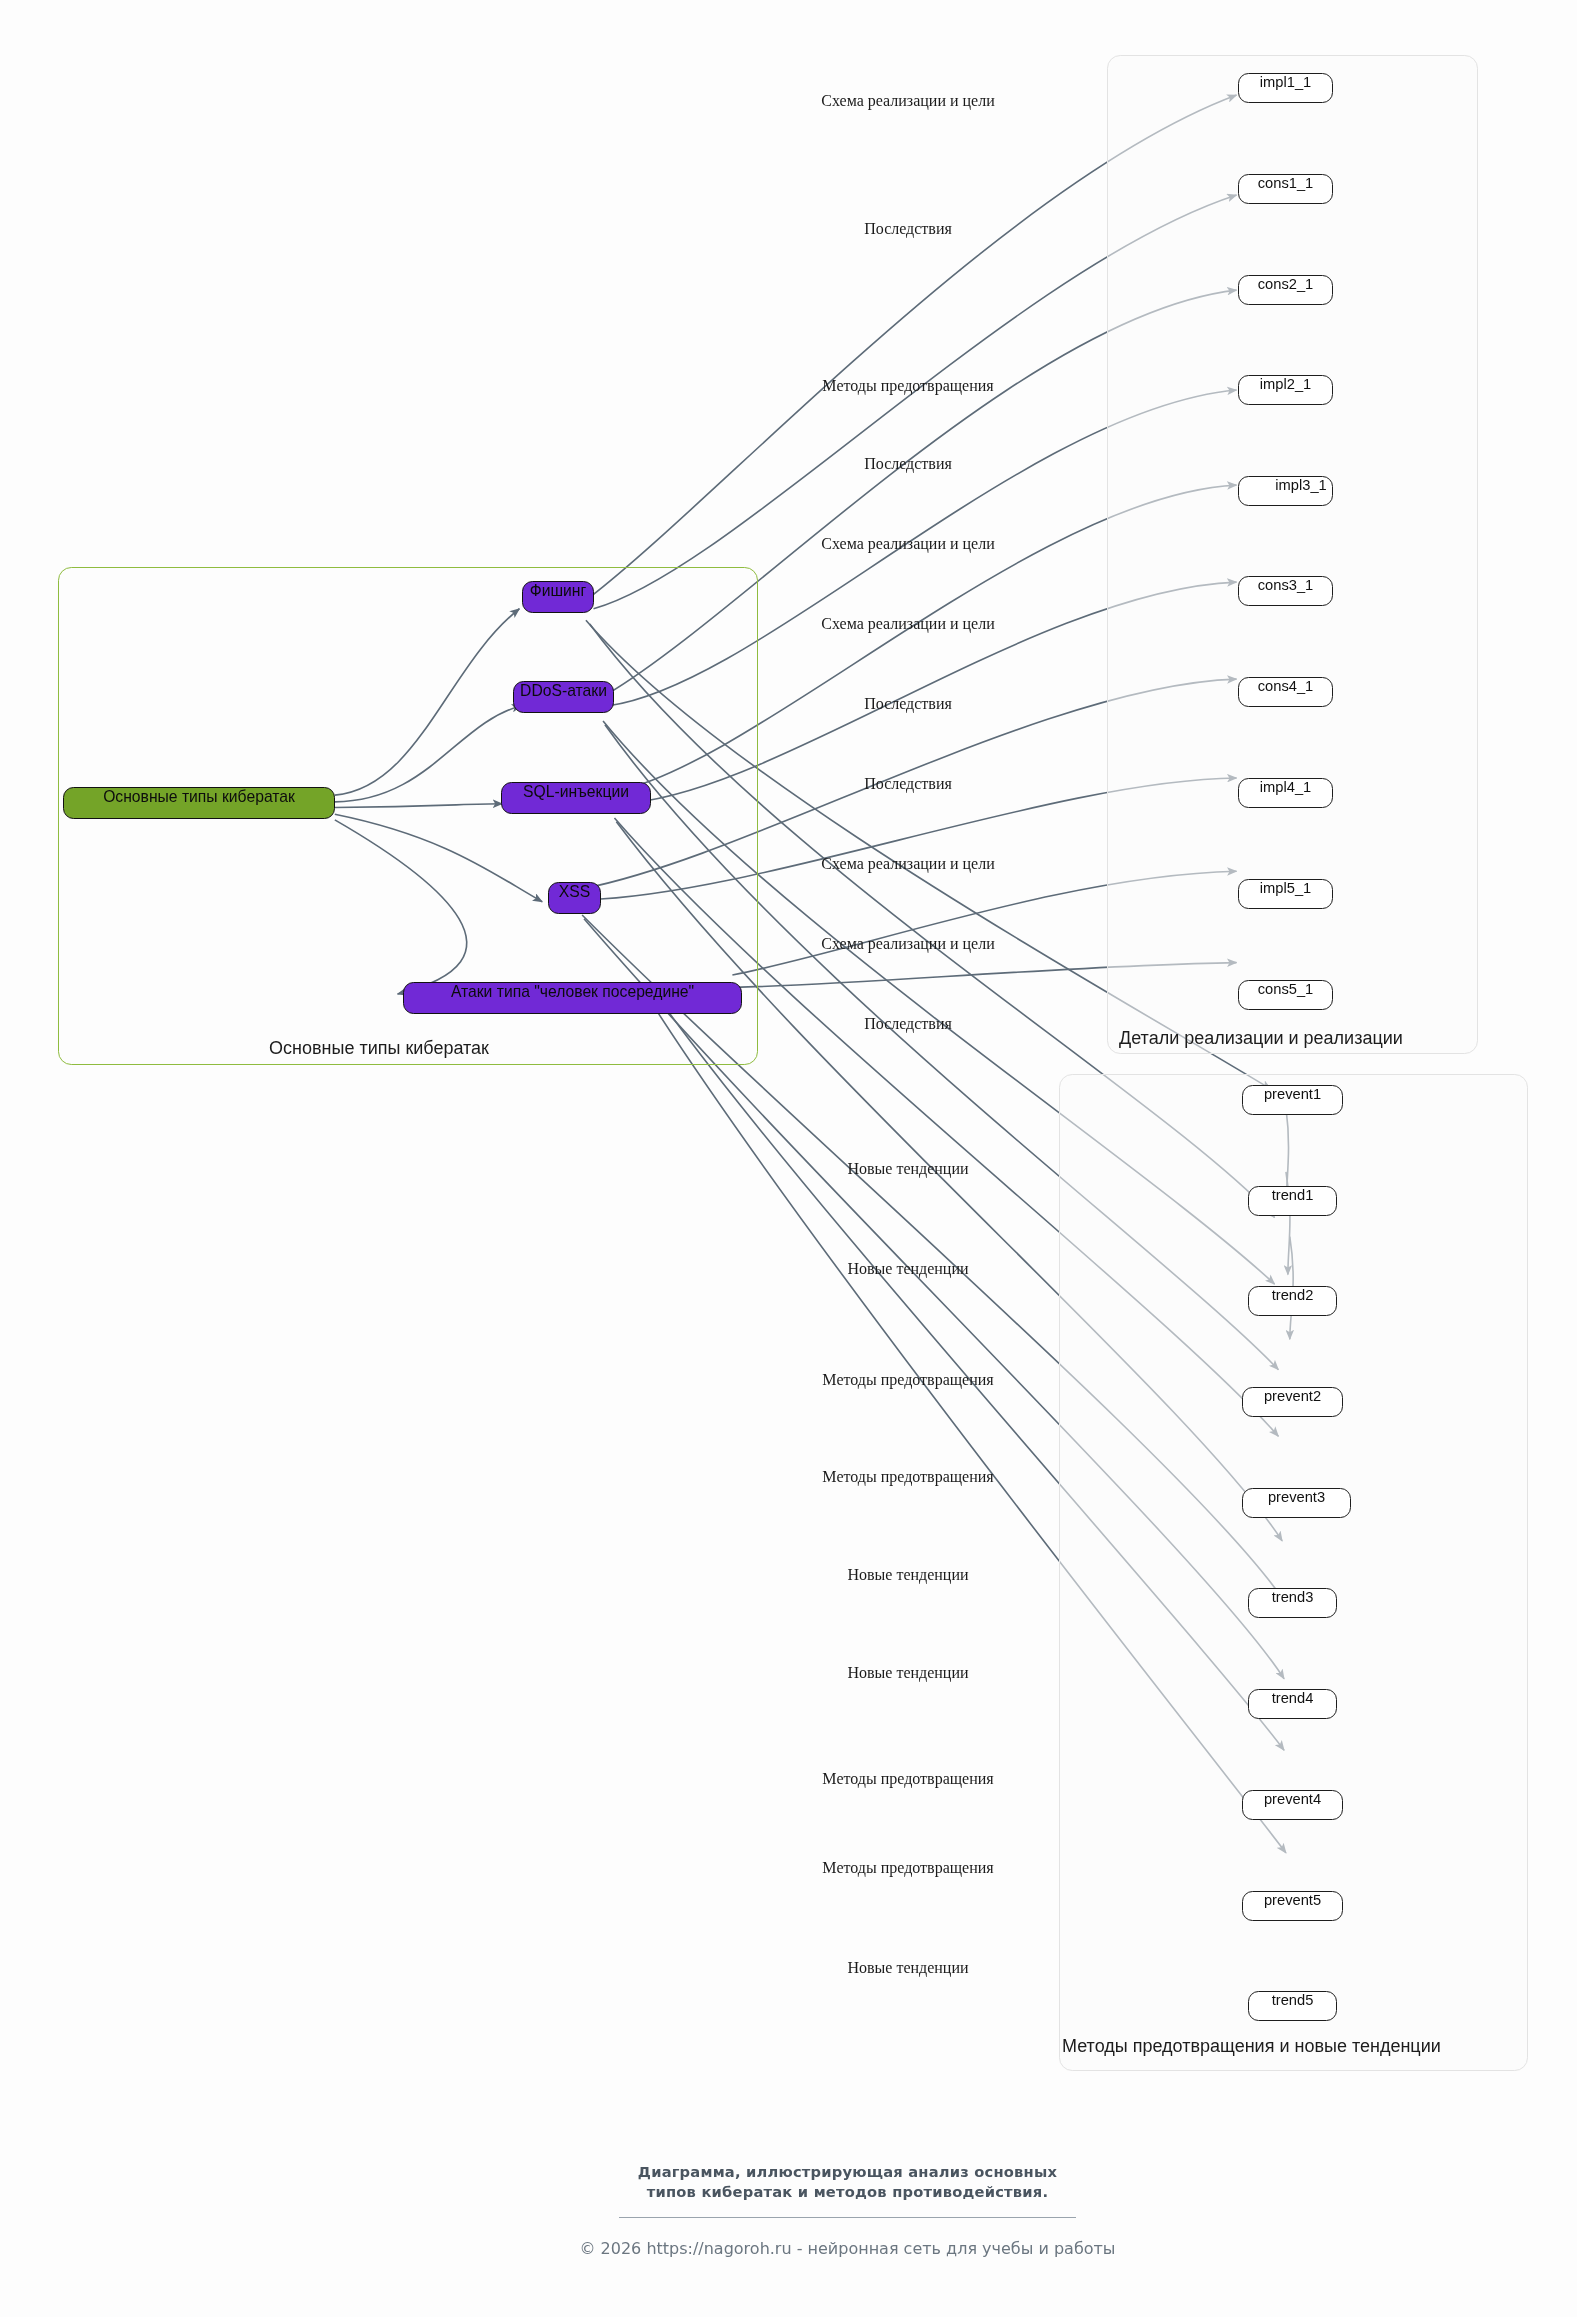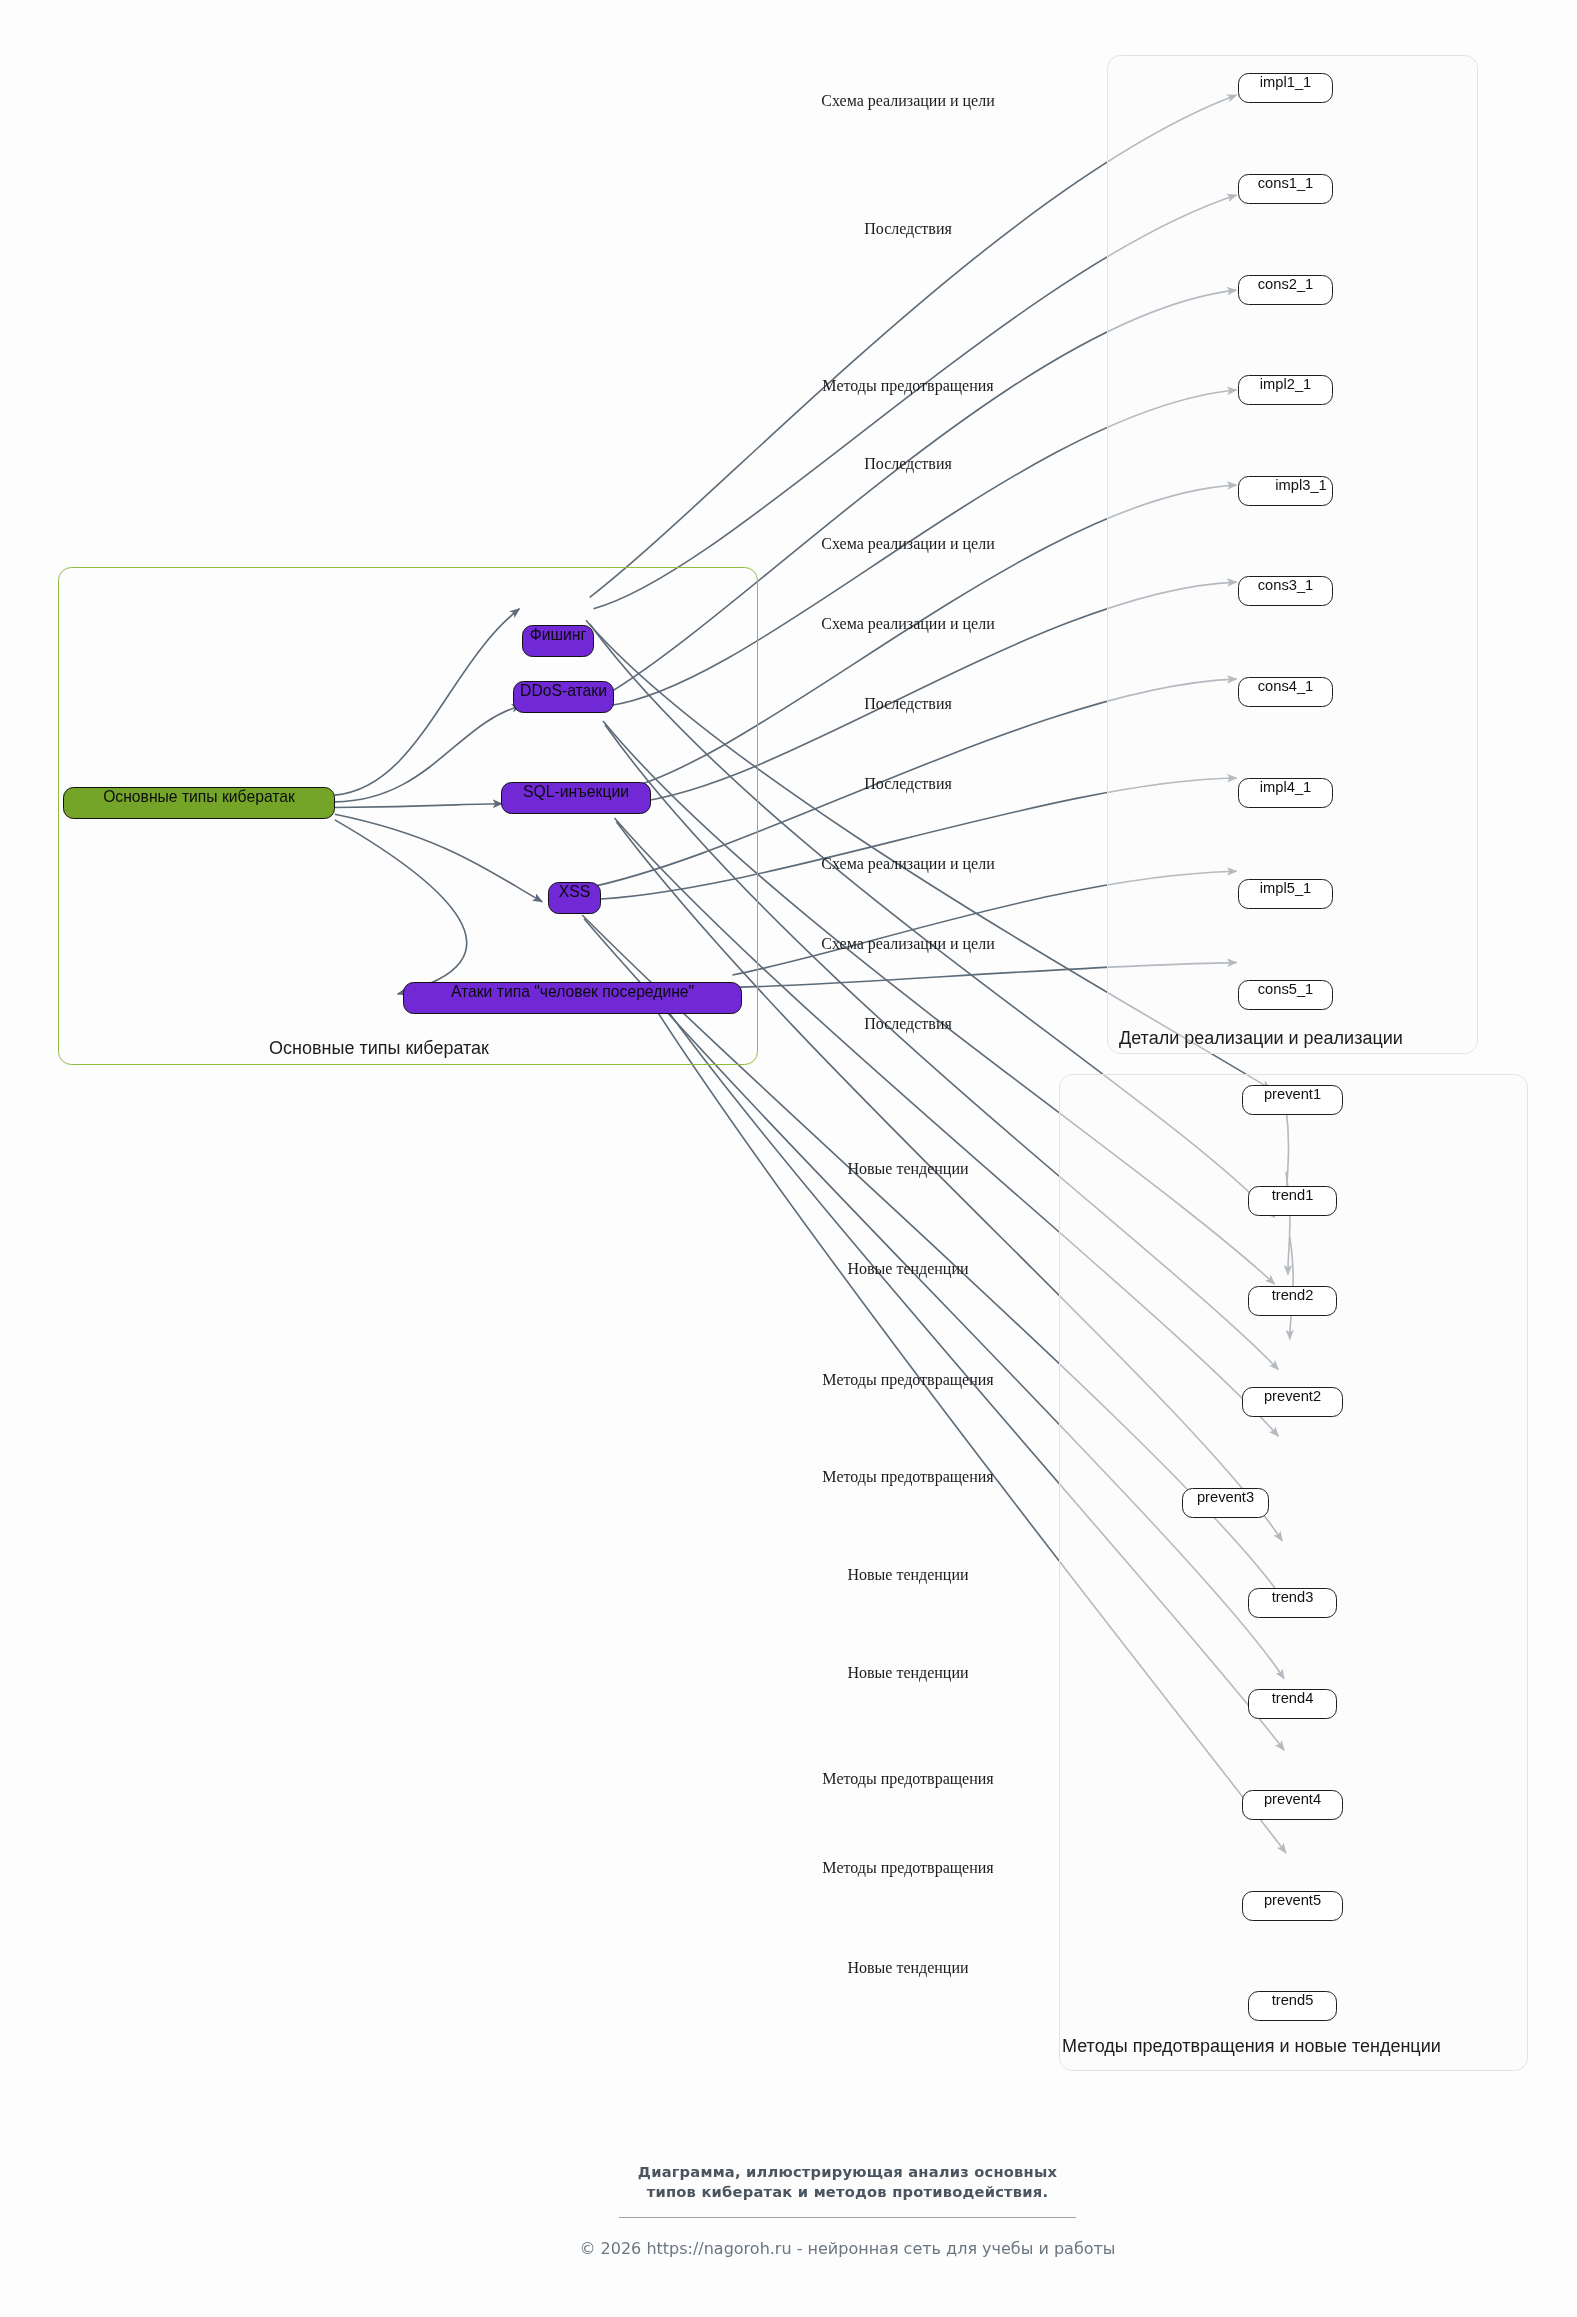--- a/index.html
+++ b/index.html
@@ -94,21 +94,21 @@
   <div class="cluster grey" style="left:1107px;top:55px;width:371px;height:999px;"></div>
   <div class="cluster-label" style="left:1119px;top:1028px;">Детали реализации и реализации</div>
 
   <div class="cluster grey" style="left:1059px;top:1074px;width:469px;height:997px;"></div>
   <div class="cluster-label" style="left:1062px;top:2036px;">Методы предотвращения и новые тенденции</div>
 
   <div class="node root" style="left:63px;top:787px;width:272px;">
     <span>Основные типы кибератак</span>
   </div>
 
-  <div class="node attack" style="left:522px;top:581px;width:72px;margin-top:44px;">
+  <div class="node attack" style="left:522px;top:581px;width:72px;">
     <span>Фишинг</span>
   </div>
   <div class="node attack" style="left:513px;top:681px;width:101px;">
     <span>DDoS-атаки</span>
   </div>
   <div class="node attack" style="left:501px;top:782px;width:150px;">
     <span>SQL-инъекции</span>
   </div>
   <div class="node attack" style="left:548px;top:882px;width:53px;">
     <span>XSS</span>
@@ -153,21 +153,21 @@
     </div>
   <div class="node leaf" style="left:1248px;top:1186px;width:89px;">
     <span>trend1</span>
     </div>
   <div class="node leaf" style="left:1248px;top:1286px;width:89px;">
     <span>trend2</span>
     </div>
   <div class="node leaf" style="left:1242px;top:1387px;width:101px;">
     <span>prevent2</span>
     </div>
-  <div class="node leaf" style="left:1182px;top:1488px;width:87px;">
+  <div class="node leaf" style="left:1242px;top:1488px;width:109px;">
     <span>prevent3</span>
     </div>
   <div class="node leaf" style="left:1248px;top:1588px;width:89px;">
     <span>trend3</span>
     </div>
   <div class="node leaf" style="left:1248px;top:1689px;width:89px;">
     <span>trend4</span>
     </div>
   <div class="node leaf" style="left:1242px;top:1790px;width:101px;">
     <span>prevent4</span>

